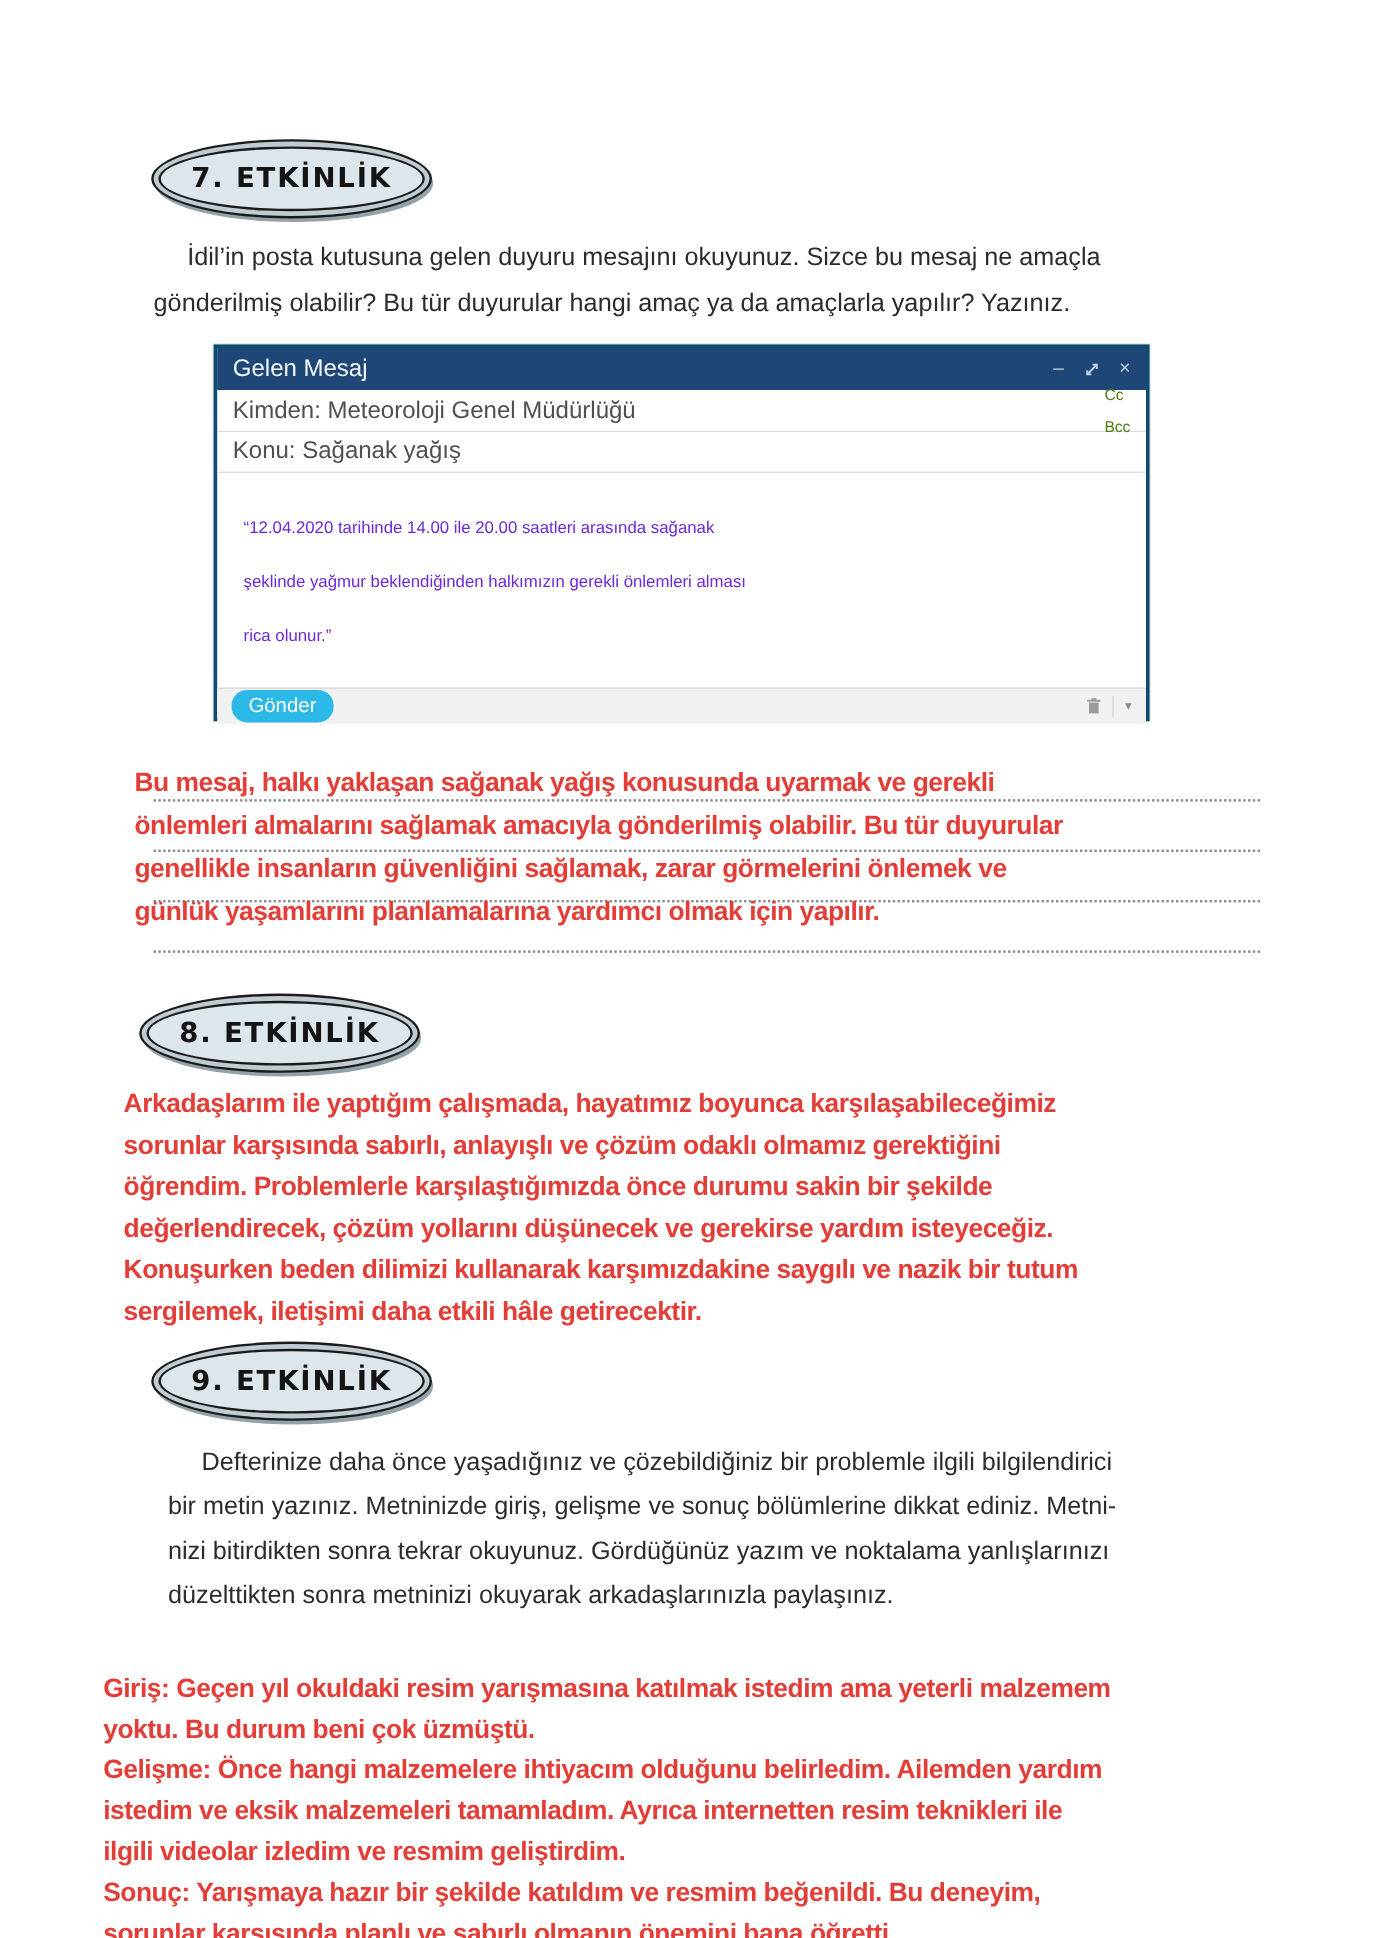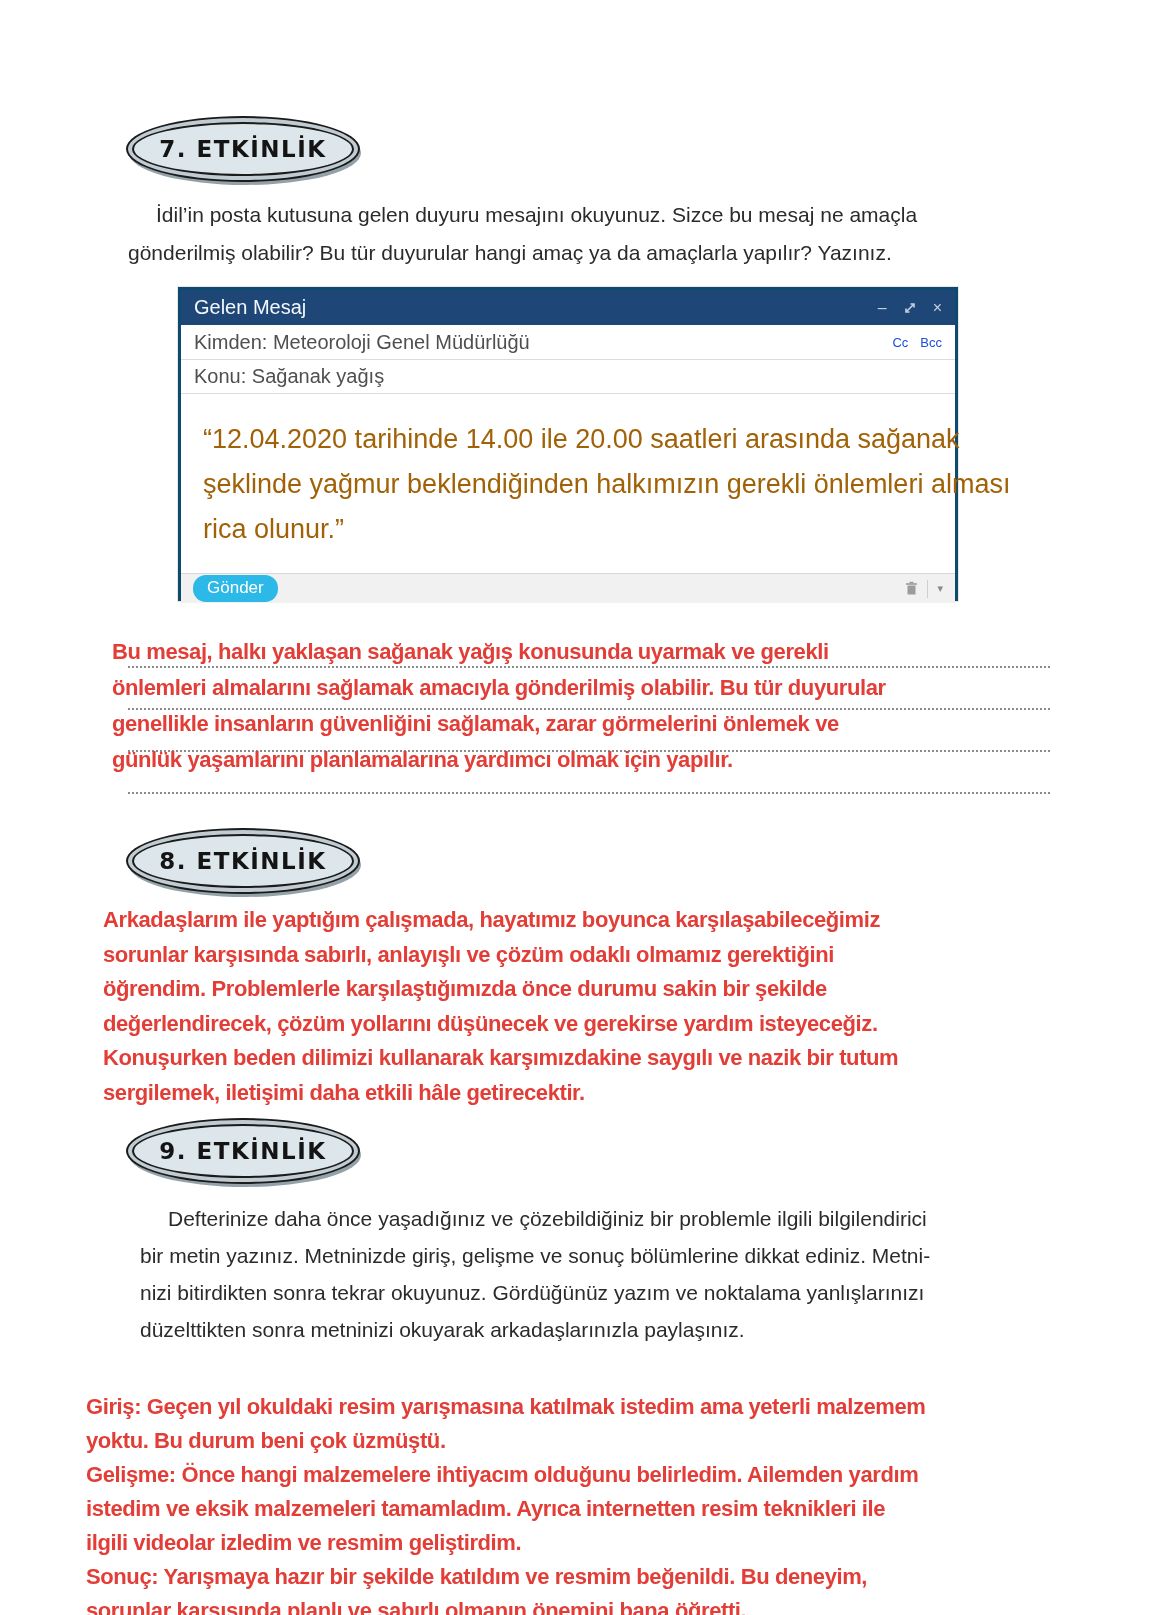--- a/index.html
+++ b/index.html
@@ -24,23 +24,23 @@
   #email-window{position:absolute;left:178px;top:287px;width:780px;height:314px;
                 background:#ffffff;border:3px solid #0c4a6e;box-sizing:border-box;
                 box-shadow:0 0 0 1px #e6e6e6;}
   #email-titlebar{height:35px;background:#1e4777;display:flex;align-items:center;
                   padding:0 13px;box-sizing:border-box;}
   #email-title{color:#f4f7fb;font-size:20px;font-weight:400;}
   #titlebar-controls{margin-left:auto;display:flex;align-items:center;gap:16px;color:#c6d2e2;}
   .tb-btn{font-size:16px;line-height:1;cursor:default;}
   .email-row{height:35px;display:flex;align-items:center;padding:0 13px;
              border-bottom:1px solid #dcdcdc;box-sizing:border-box;color:#4f4f4f;font-size:20px;}
-  .row-right{margin-left:auto;display:flex;gap:12px;color:#1d4ed8;font-size:13px;}
+  .row-right{margin-left:auto;display:flex;gap:12px;color:#4d7c0f;font-size:13px;flex-direction:column;}
   #email-body{height:179px;box-sizing:border-box;padding:23px 22px 0 22px;
-              color:#a16207;font-size:27px;line-height:45px;}
+              color:#6d28d9;font-size:14px;line-height:45px;}
   #email-body .line{white-space:nowrap;}
   #email-footer{height:30px;background:#f1f1f2;border-top:1px solid #d8d8d8;
                 display:flex;align-items:center;padding:0 12px;box-sizing:border-box;}
   #send-button{background:#2cb9e8;color:#ffffff;font-size:17px;line-height:1;
                padding:4px 14px 6px 14px;border-radius:13px;border:none;cursor:pointer;}
   #footer-right{margin-left:auto;display:flex;align-items:center;gap:9px;}
   #footer-sep{width:1px;height:18px;background:#cfcfcf;}
   #footer-caret{color:#8a8a8a;font-size:11px;}
 
   
@@ -131,21 +131,21 @@
     <div class="ruled" style="top:122px;"></div>
     <div class="ruled" style="top:164px;"></div>
     <div style="padding-top:6px;">
       <div class="red-line">Bu mesaj, halkı yaklaşan sağanak yağış konusunda uyarmak ve gerekli</div>
       <div class="red-line">önlemleri almalarını sağlamak amacıyla gönderilmiş olabilir. Bu tür duyurular</div>
       <div class="red-line">genellikle insanların güvenliğini sağlamak, zarar görmelerini önlemek ve</div>
       <div class="red-line">günlük yaşamlarını planlamalarına yardımcı olmak için yapılır.</div>
     </div>
   </div>
 
-  <div class="badge" style="left:126px;top:828px;">
+  <div class="badge" style="left:116px;top:828px;">
     <div class="badge-ring"></div>
     <div class="badge-inner">
       <span class="badge-text">8. ETKİNLİK</span>
     </div>
   </div>
 
   <div id="answer8">
     <div class="red-line">Arkadaşlarım ile yaptığım çalışmada, hayatımız boyunca karşılaşabileceğimiz</div>
     <div class="red-line">sorunlar karşısında sabırlı, anlayışlı ve çözüm odaklı olmamız gerektiğini</div>
     <div class="red-line">öğrendim. Problemlerle karşılaştığımızda önce durumu sakin bir şekilde</div>

